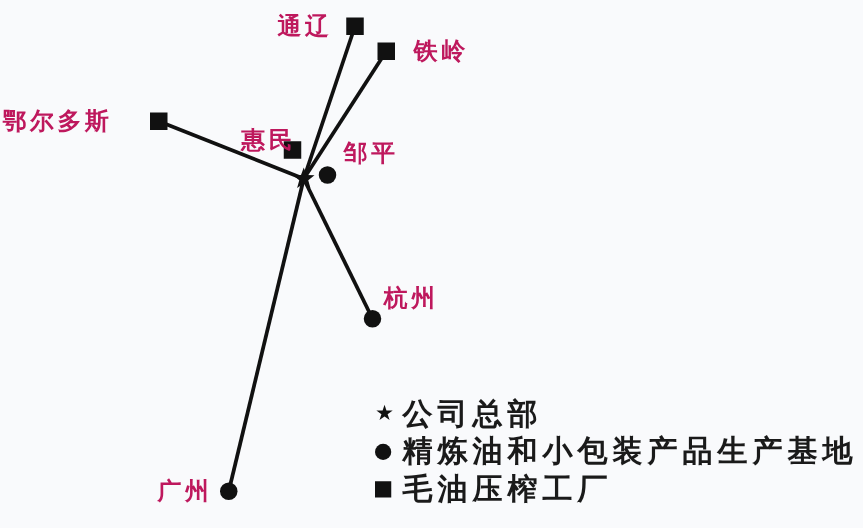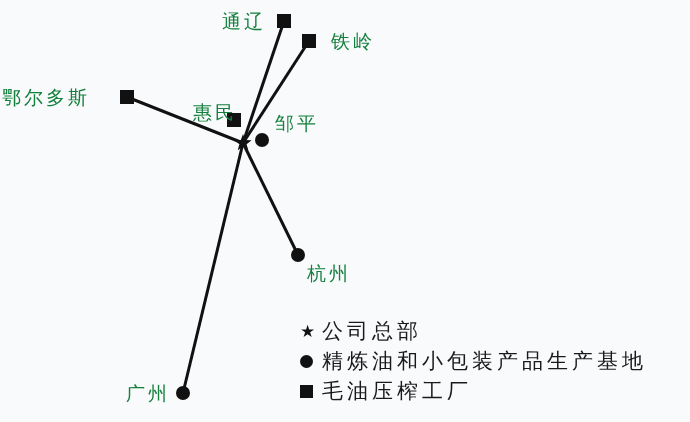--- a/index.html
+++ b/index.html
@@ -4,27 +4,27 @@
   <style>
     html, body { margin: 0; padding: 0; }
     body {
       width: 690px; height: 422px; overflow: hidden;
       background: #f9fafc;
       font-family: "DejaVu Sans", "Liberation Sans", sans-serif;
     }
     .canvas { position: relative; width: 690px; height: 422px; }
     svg.net { position: absolute; left: 0; top: 0; }
     .lbl {
-      position: absolute; font-size: 19px; font-weight: normal; color: #15803d;
+      position: absolute; font-size: 19px; font-weight: bold; color: #be185d;
       white-space: nowrap; letter-spacing: 3px; line-height: 1;
     }
     .legend { position: absolute; left: 300px; top: 316px; }
     .legend-row { display: flex; align-items: center; height: 30px; }
     .legend-sym { width: 22px; display: flex; align-items: center; justify-content: flex-start; }
-    .legend-text { font-size: 21px; font-weight: normal; color: #1a1a1a; letter-spacing: 4px; }
+    .legend-text { font-size: 24px; font-weight: bold; color: #1a1a1a; letter-spacing: 4px; }
     .sym-star { font-size: 17px; color: #111; }
     .sym-square { width: 13px; height: 13px; background: #111; }
     .sym-circle { width: 13px; height: 13px; border-radius: 50%; background: #111; }
   </style>
 </head>
 <body>
 
 <div class="canvas">
   <svg class="net" width="690" height="422">
     <g id="edges">
@@ -44,21 +44,21 @@
         <circle cx="183" cy="393" r="7" fill="#111111"></circle>
         <polygon points="243.0,134.0 245.2,139.9 251.6,140.2 246.6,144.2 248.3,150.3 243.0,146.8 237.7,150.3 239.4,144.2 234.4,140.2 240.8,139.9" fill="#111111"></polygon>
       </g>
   </svg>
   <div id="labels">
       <div class="lbl" style="left: 222px; top: 12px;">通辽</div>
       <div class="lbl" style="left: 331px; top: 32px;">铁岭</div>
       <div class="lbl" style="left: 2px; top: 88px;">鄂尔多斯</div>
       <div class="lbl" style="left: 193px; top: 103px;">惠民</div>
       <div class="lbl" style="left: 275px; top: 114px;">邹平</div>
-      <div class="lbl" style="left: 307px; top: 264px;">杭州</div>
+      <div class="lbl" style="left: 307px; top: 230px;">杭州</div>
       <div class="lbl" style="left: 126px; top: 384px;">广州</div>
     </div>
 
   <div class="legend">
     <div class="legend-row">
       <span class="legend-sym">
           <span class="sym-star">★</span>
         </span>
       <span class="legend-text">公司总部</span>
     </div>

